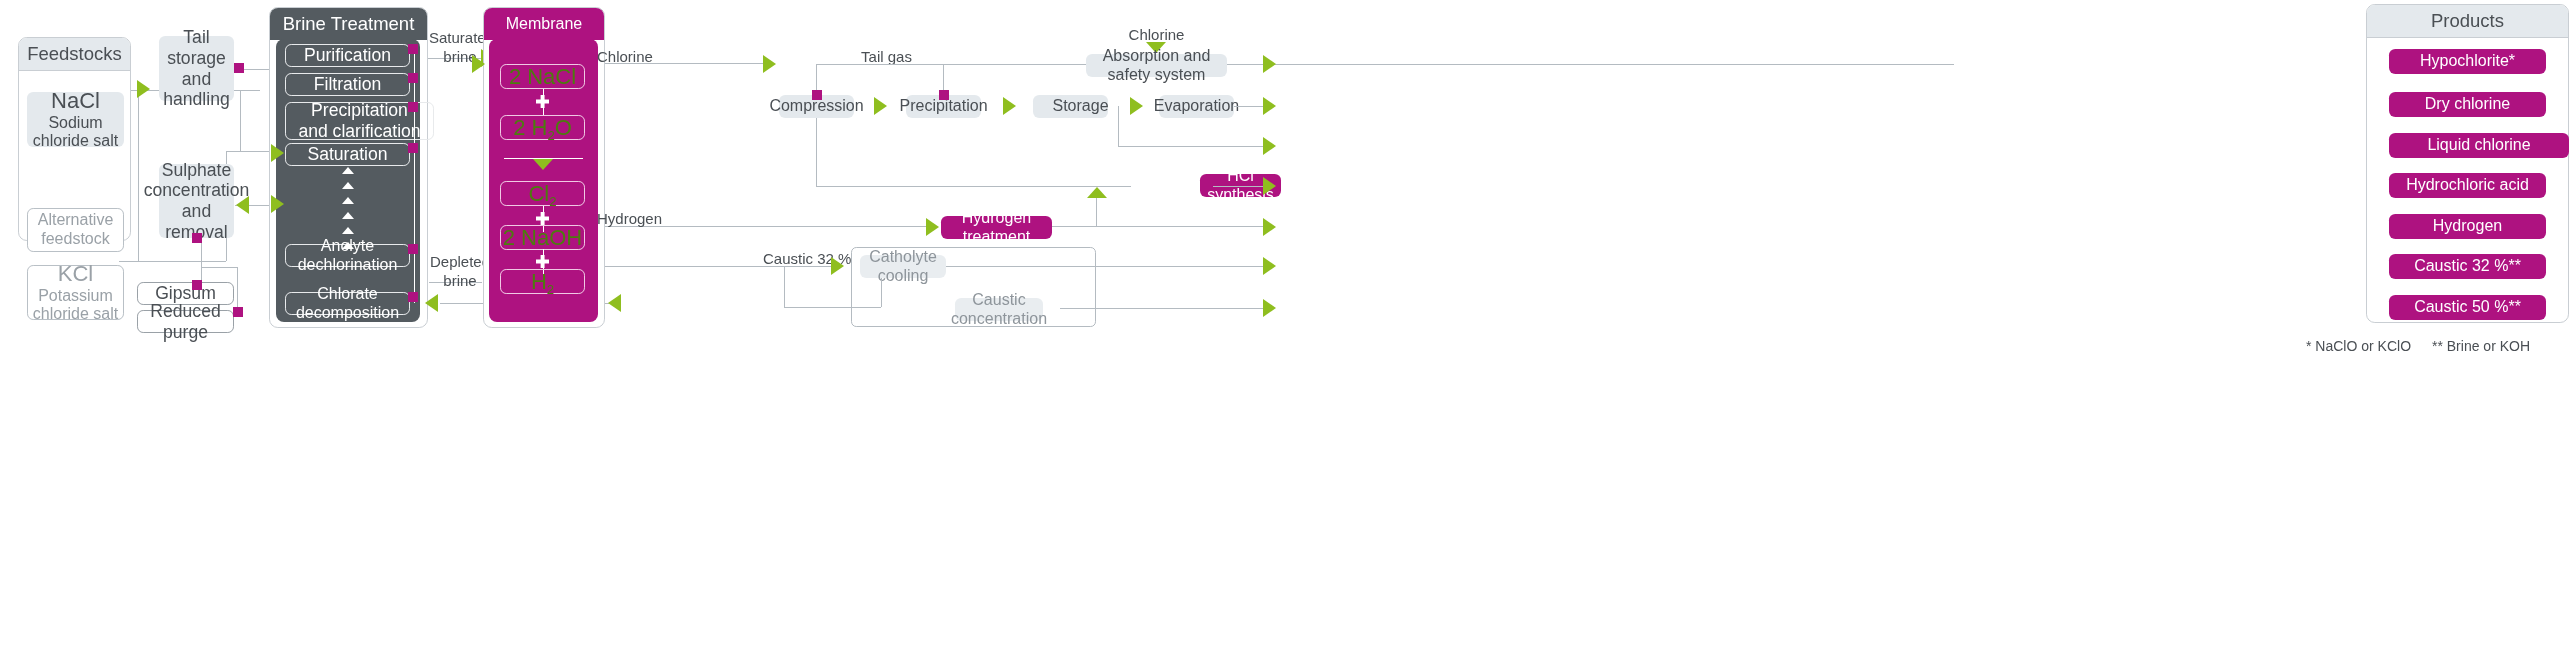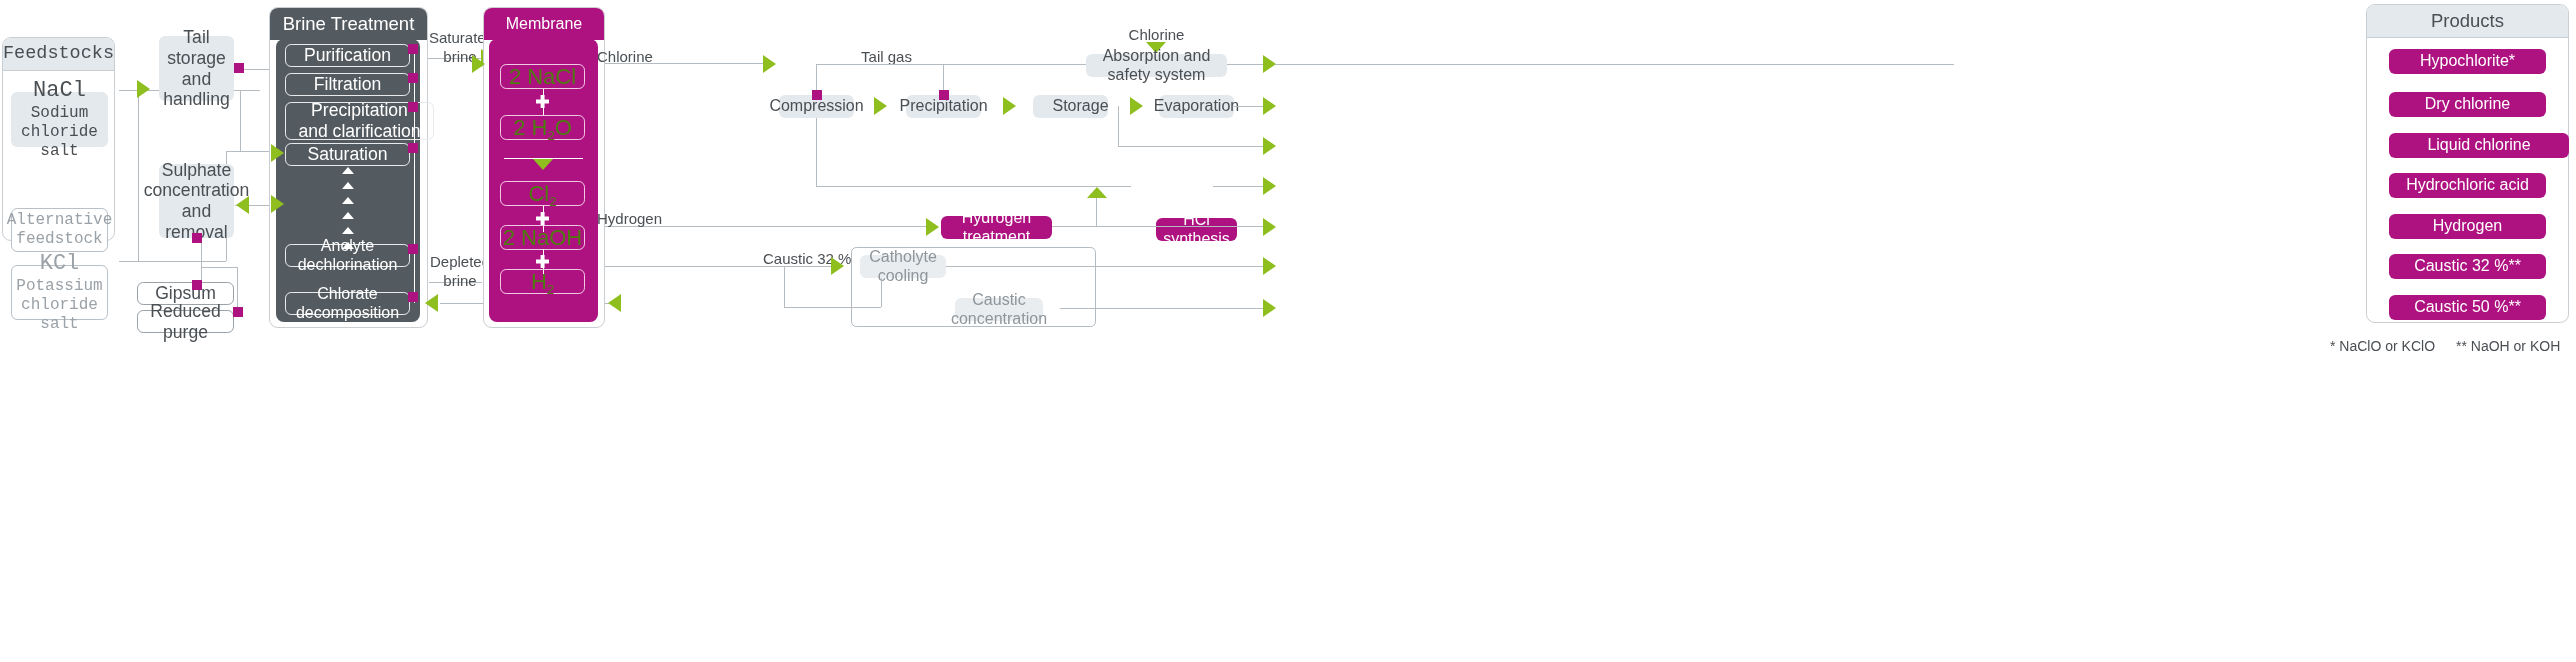--- a/index.html
+++ b/index.html
@@ -47,21 +47,21 @@
   .ar-r{border-top:9.7px solid transparent;border-bottom:9.7px solid transparent;border-left:13.2px solid #8fbe1f;}
   .ar-l{border-top:9.7px solid transparent;border-bottom:9.7px solid transparent;border-right:13.2px solid #8fbe1f;}
   .ar-d{border-left:10.6px solid transparent;border-right:10.6px solid transparent;border-top:11.4px solid #8fbe1f;}
   .ar-u{border-left:10.6px solid transparent;border-right:10.6px solid transparent;border-bottom:11.4px solid #8fbe1f;}
   .ar-u-w{border-left:6.2px solid transparent;border-right:6.2px solid transparent;border-bottom:7px solid #ffffff;}
   .nub{position:absolute;width:9.7px;height:9.7px;background:#ae1280;}
   .plus{position:absolute;width:13.2px;height:13.2px;background:#ffffff;
         clip-path:polygon(35% 0,65% 0,65% 35%,100% 35%,100% 65%,65% 65%,65% 100%,35% 100%,35% 65%,0 65%,0 35%,35% 35%);}
 
   .lbl{position:absolute;font-size:15px;color:#4a4f54;text-align:center;line-height:1.25;}
-  .footnote{position:absolute;font-size:14px;color:#4a4f54;margin-left:24px;}
+  .footnote{position:absolute;font-size:14px;color:#4a4f54;}
   .frame{position:absolute;border:0.9px solid #b4bbc1;box-sizing:border-box;background:transparent;}
 </style>
 </head>
 <body>
 
 <div id="stage">
 
   <div class="ln lnh" style="left:119px;top:90px;width:141px;"></div>
   <div class="ln lnv" style="left:138px;top:90px;height:171px;"></div>
   <div class="ln lnh" style="left:119px;top:261px;width:107px;"></div>
@@ -85,21 +85,21 @@
   <div class="ln lnh" style="left:440px;top:303px;width:41px;"></div>
 
   <div class="ln lnh" style="left:604px;top:63px;width:160px;"></div>
 
   <div class="ln lnh" style="left:604px;top:226px;width:324px;"></div>
 
   <div class="ln lnh" style="left:604px;top:266px;width:227px;"></div>
 
   <div class="ln lnh" style="left:481px;top:303px;width:128px;"></div>
 
-  <div class="panel" style="left:2px;top:37px;width:113px;height:204px;font-family:Liberation Mono, monospace;">
+  <div class="panel" style="left:18px;top:37px;width:113px;height:204px;">
     <div class="panel-head">Feedstocks</div>
     <div class="panel-body">
       <div class="box box-grey" style="left:8px;top:21px;width:97px;height:55px;flex-direction:column;">
         <div class="big">NaCl</div>
         <div class="small">Sodium</div>
         <div class="small">chloride salt</div>
       </div>
       <div class="box box-outline" style="left:8px;top:137px;width:97px;height:44px;flex-direction:column;">
         <div class="small">Alternative</div>
         <div class="small">feedstock</div>
@@ -282,21 +282,21 @@
 
   <div class="ln lnh" style="left:1234px;top:106px;width:37px;"></div>
   <div class="ar ar-r" style="left:1263px;top:97px;"></div>
 
   <div class="ln lnv" style="left:1118px;top:106px;height:41px;"></div>
   <div class="ln lnh" style="left:1118px;top:146px;width:153px;"></div>
   <div class="ar ar-r" style="left:1263px;top:137px;"></div>
 
   <div class="ln lnv" style="left:816px;top:118px;height:68px;"></div>
   <div class="ln lnh" style="left:816px;top:186px;width:315px;"></div>
-  <div class="box box-mag" style="left:1156px;top:174px;width:81px;height:23px;margin-top:44px;">
+  <div class="box box-mag" style="left:1200px;top:174px;width:81px;height:23px;">
     <span class="small">HCl synthesis</span>
   </div>
   <div class="ln lnh" style="left:1213px;top:186px;width:58px;"></div>
   <div class="ar ar-r" style="left:1263px;top:177px;"></div>
 
   <div class="box box-mag" style="left:941px;top:216px;width:111px;height:23px;">
     <span class="small">Hydrogen treatment</span>
   </div>
   <div class="ln lnh" style="left:1052px;top:226px;width:219px;"></div>
   <div class="ar ar-r" style="left:1263px;top:218px;"></div>
@@ -340,16 +340,16 @@
     <span class="small">Hydrogen</span>
   </div>
   <div class="box box-mag" style="left:2389px;top:254px;width:157px;height:25px;">
     <span class="small">Caustic 32 %**</span>
   </div>
   <div class="box box-mag" style="left:2389px;top:295px;width:157px;height:25px;">
     <span class="small">Caustic 50 %**</span>
   </div>
 
   <div class="footnote" style="left:2306px;top:338px;">* NaClO or KClO</div>
-  <div class="footnote" style="left:2432px;top:338px;">** NaOH or KOH</div>
+  <div class="footnote" style="left:2432px;top:338px;">** Brine or KOH</div>
 
 </div>
 
 
 </body></html>

